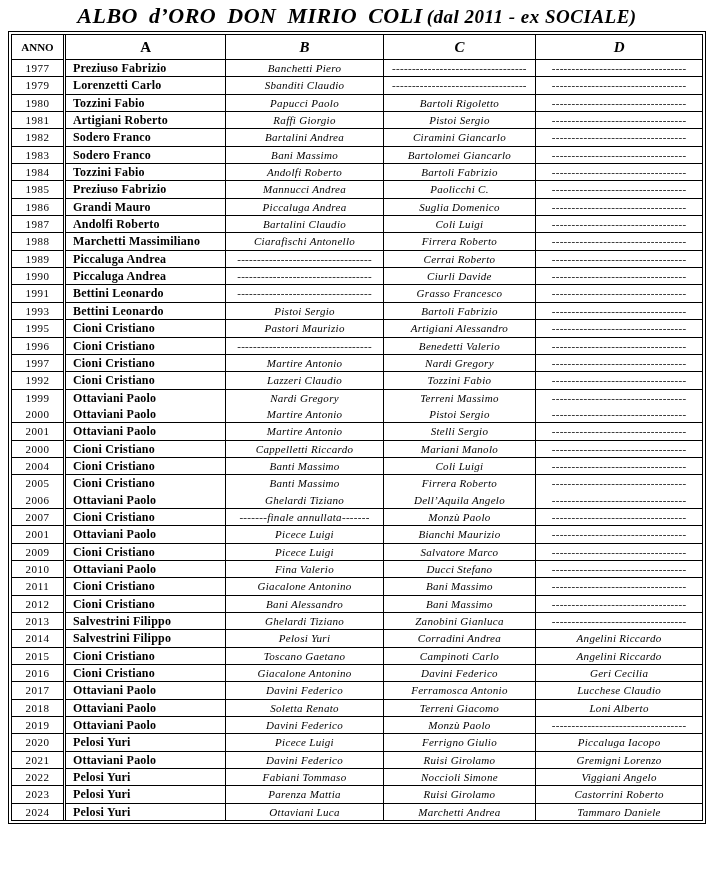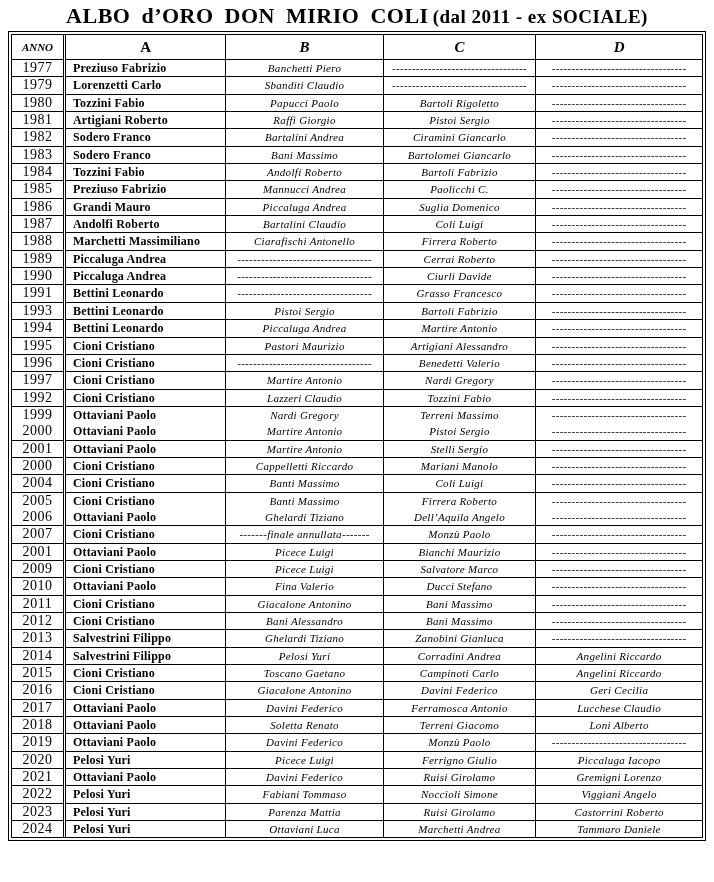--- a/index.html
+++ b/index.html
@@ -14,20 +14,21 @@
     width: 714px;
     height: 882px;
     box-sizing: border-box;
     overflow: hidden;
   }
   .title {
     text-align: center;
     font-weight: bold;
     margin: 3px 0 2px 0;
     white-space: nowrap;
+    font-style: italic;
   }
   .title .main {
     font-size: 22px;
     word-spacing: 5px;
     letter-spacing: 0.5px;
   }
   .title .suffix {
     font-size: 19px;
     letter-spacing: 0.5px;
   }
@@ -63,33 +64,32 @@
 
   thead th {
     height: 24px;
     font-size: 15px;
     font-weight: bold;
     text-align: center;
     vertical-align: middle;
   }
   th.h-year {
     font-size: 11px;
-    font-style: italic;
   }
   th.h-italic { font-style: italic; }
 
   tbody td {
     height: 16.35px;
     line-height: 16.35px;
     vertical-align: middle;
     text-align: center;
     font-size: 11px;
   }
   td.cell-year {
-    font-size: 14px;
+    font-size: 11px;
     letter-spacing: 0.5px;
   }
   td.cell-a {
     text-align: left;
     font-weight: bold;
     font-size: 12px;
     padding-left: 7px;
     letter-spacing: 0.2px;
   }
   td.cell-b, td.cell-c, td.cell-d {
@@ -224,27 +224,20 @@
             <td class="cell-d">----------------------------------</td>
           </tr>
           <tr>
             <td class="cell-year">1993</td>
             <td class="cell-a">Bettini Leonardo</td>
             <td class="cell-b">Pistoi Sergio</td>
             <td class="cell-c">Bartoli Fabrizio</td>
             <td class="cell-d">----------------------------------</td>
           </tr>
           <tr>
-            <td class="cell-year">1994</td>
-            <td class="cell-a">Bettini Leonardo</td>
-            <td class="cell-b">Piccaluga Andrea</td>
-            <td class="cell-c">Martire Antonio</td>
-            <td class="cell-d">----------------------------------</td>
-          </tr>
-          <tr>
             <td class="cell-year">1995</td>
             <td class="cell-a">Cioni Cristiano</td>
             <td class="cell-b">Pastori Maurizio</td>
             <td class="cell-c">Artigiani Alessandro</td>
             <td class="cell-d">----------------------------------</td>
           </tr>
           <tr>
             <td class="cell-year">1996</td>
             <td class="cell-a">Cioni Cristiano</td>
             <td class="cell-b">----------------------------------</td>

